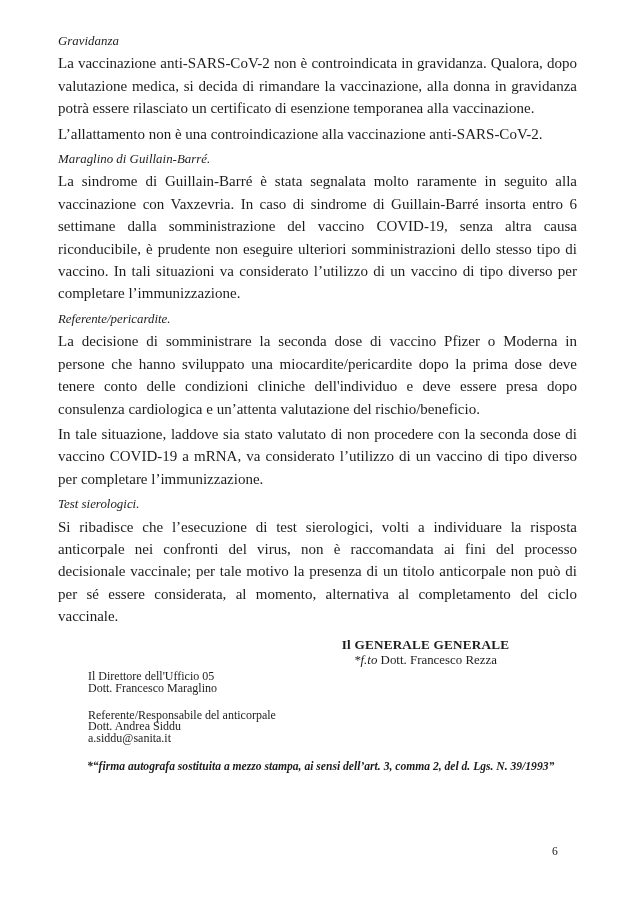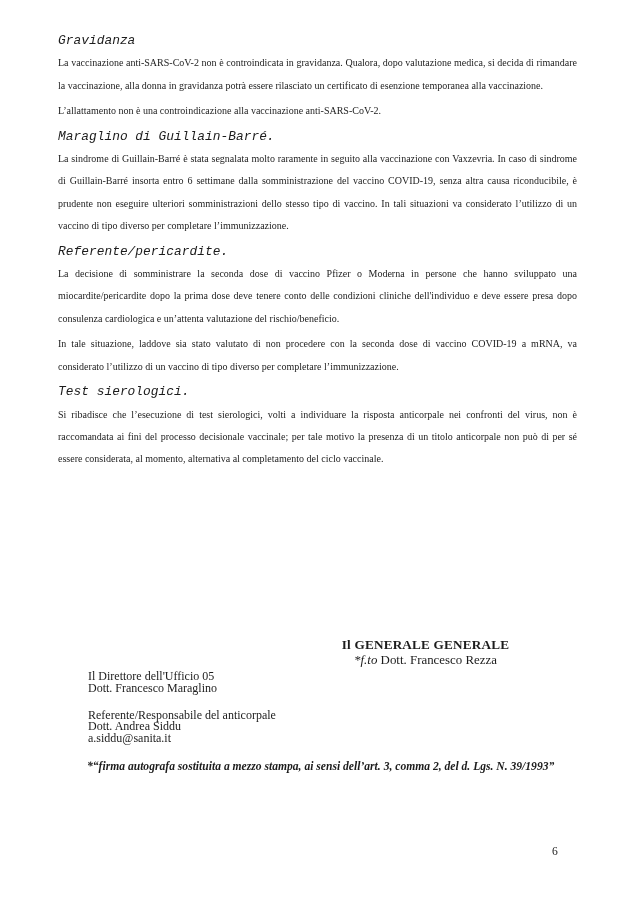--- a/index.html
+++ b/index.html
@@ -21,24 +21,23 @@
     left: 58px;
     top: 30px;
     width: 519px;
   }
   .sec-heading {
     font-style: italic;
     font-weight: normal;
     font-size: 12.9px;
     line-height: 22.4px;
     margin: 0;
-    font-family: Liberation Mono, monospace;
   }
   .para {
-    font-size: 10px;
+    font-size: 15px;
     line-height: 22.4px;
     text-align: justify;
     margin: 0 0 3px 0;
   }
   .sig-block {
     position: absolute;
     left: 278px;
     top: 637px;
     width: 295px;
     text-align: center;

